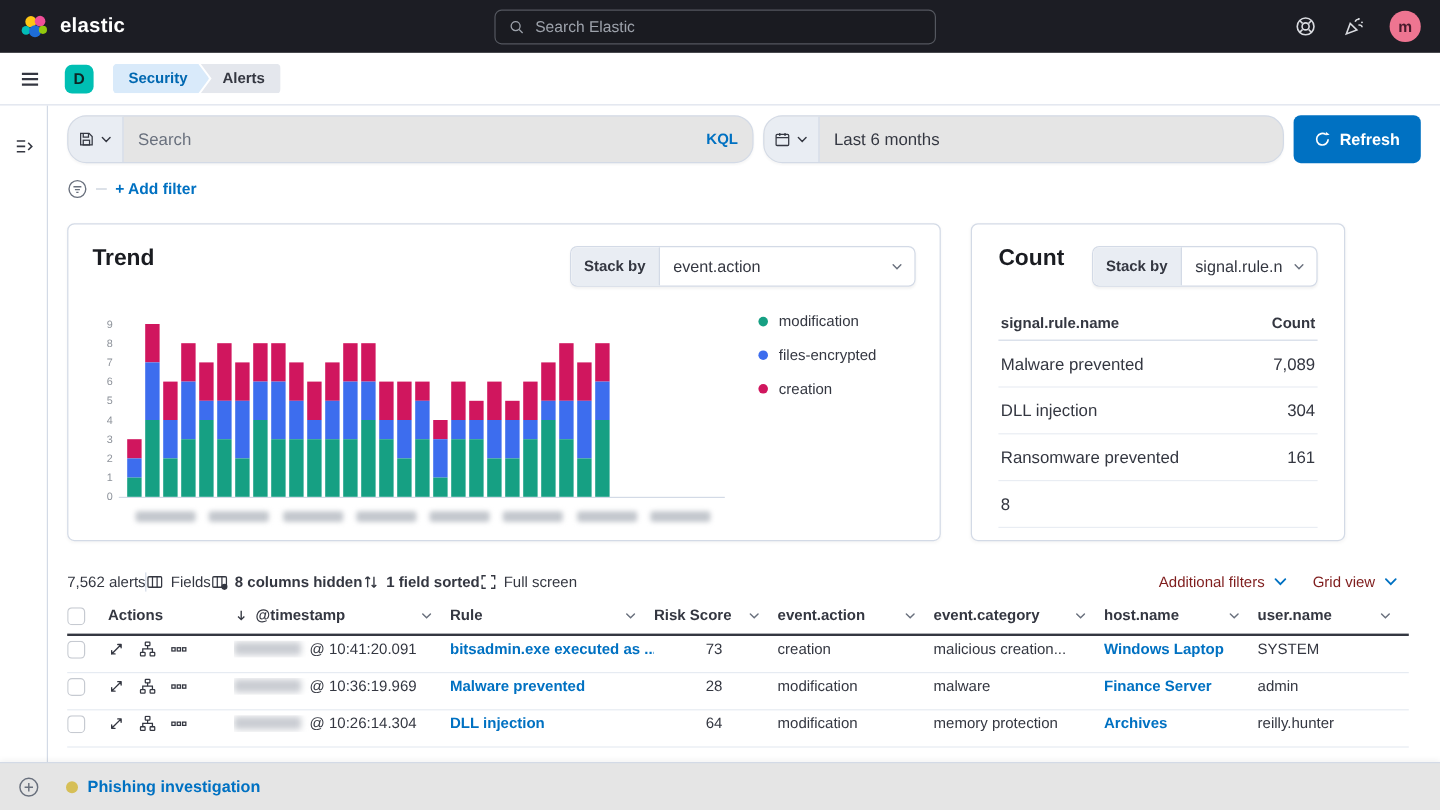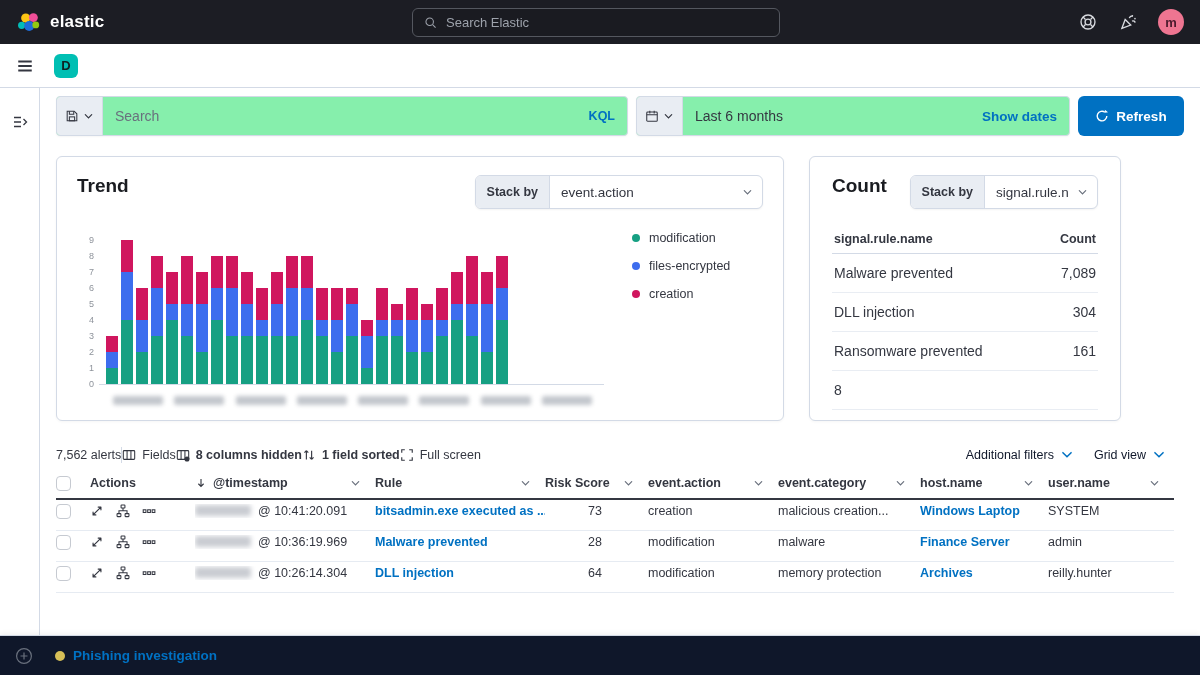--- a/index.html
+++ b/index.html
@@ -28,21 +28,21 @@
   .blue-act{color:#0071c2;font-weight:600;font-size:13.5px;display:flex;align-items:center;gap:6px;cursor:pointer}
 
   
   .workspace{flex:1;display:flex;background:#fff;min-height:0}
   .left-strip{width:40px;border-right:1px solid #d3dae6;padding-top:26px;display:flex;justify-content:center;flex:none}
   .strip-icon{color:#343741;width:16px;height:16px;cursor:pointer}
   .main{flex:1;padding:8px 14px 0 16px;min-width:0}
 
   
   .query-row{display:flex;height:40px;gap:8px}
-  .qgroup{display:flex;border:1px solid #d3dae6;border-radius:4px;overflow:hidden;background:#86efac;box-shadow:0 1px 2px rgba(0,0,0,.04)}
+  .qgroup{display:flex;border:1px solid #d3dae6;border-radius:16px;overflow:hidden;background:#e5e5e5;box-shadow:0 1px 2px rgba(0,0,0,.04)}
   .sg{width:572px}
   .dg{width:434px}
   .prepend{background:#e9edf3;border-right:1px solid #d3dae6;display:flex;align-items:center;justify-content:center;gap:4px;color:#343741;padding:0 8px}
   .chev{width:11px;height:11px;flex:none}
   .searchfield{flex:1;display:flex;align-items:center;padding:0 12px;color:#69707d;font-size:14px}
   .kql{color:#0071c2;font-weight:600;font-size:12.5px;padding-right:12px;display:flex;align-items:center}
   .daterange{flex:1;display:flex;align-items:center;padding:0 12px;color:#343741;font-size:14px}
   .showdates{color:#0071c2;font-weight:600;font-size:13.5px;padding-right:12px;display:flex;align-items:center;cursor:pointer}
   .refresh-btn{width:106px;background:#0071c2;color:#fff;border:none;border-radius:6px;display:flex;align-items:center;justify-content:center;gap:7px;font-size:13.5px;font-weight:600;cursor:pointer;font-family:inherit}
 
@@ -86,21 +86,21 @@
   .chead{display:flex;justify-content:space-between;font-size:12.5px;font-weight:700;color:#343741;padding:7px 2px;border-bottom:1px solid #d3dae6}
   .crow{display:flex;justify-content:space-between;align-items:center;height:39px;border-bottom:1px solid #e9edf3;font-size:14px;color:#343741;padding:0 2px}
 
   
   .atoolbar{display:flex;align-items:center;margin-top:26px;font-size:12.5px;color:#343741}
   .divider{width:1px;height:16px;background:#d3dae6}
   .tbtn{display:flex;align-items:center;gap:6px;cursor:pointer}
   .tbtn svg{width:14px;height:14px;color:#343741}
   .bold{font-weight:700}
   .toolbar-right{margin-left:auto;display:flex;gap:20px;margin-right:20px}
-  .toolbar-right .tbtn{color:#0f172a;font-weight:500}
+  .toolbar-right .tbtn{color:#7f1d1d;font-weight:500}
   .toolbar-right .chev{color:#0071c2}
 
   
   .agrid{margin-top:10px;margin-right:12px}
   .grid-cols{display:grid;grid-template-columns:34px 105px 180px 170px 103px 130px 142px 128px auto}
   .ghead{height:27px;align-items:center;border-bottom:2px solid #343741;font-size:12.5px;font-weight:700;color:#343741}
   .hcell{display:flex;align-items:center;gap:6px;padding-right:14px;overflow:hidden;white-space:nowrap}
   .hcell .chev{margin-left:auto;color:#69707d}
   .sorticon{width:12px;height:12px;color:#343741;flex:none}
   .trow{height:31px;align-items:center;border-bottom:1px solid #e6ebf2;font-size:12.5px;color:#343741}
@@ -108,21 +108,21 @@
   .cbcell{display:flex}
   .checkbox{width:15px;height:15px;border:1px solid #c6cad1;border-radius:4px;background:#fff;display:inline-block;cursor:pointer}
   .actions-cell{display:flex;gap:12px;align-items:center;color:#343741}
   .acticon{width:14px;height:14px;cursor:pointer}
   .acticon svg{width:14px;height:14px}
   .redact{display:inline-block;width:56px;height:11px;background:#c9ccd2;border-radius:2px;filter:blur(2.5px);margin-right:7px;vertical-align:-1px}
   .link{color:#0071c2;font-weight:600;cursor:pointer}
   .risk-cell{text-align:right;padding-right:46px}
 
   
-  .timelinebar{height:40px;border-top:1px solid #d3dae6;background:#0f172a;display:flex;align-items:center;box-shadow:0 -2px 5px rgba(0,0,0,.05);padding-left:15px;flex:none}
+  .timelinebar{height:40px;border-top:1px solid #d3dae6;background:#e5e5e5;display:flex;align-items:center;box-shadow:0 -2px 5px rgba(0,0,0,.05);padding-left:15px;flex:none}
   .tl-plus{color:#69707d;width:18px;height:18px;cursor:pointer}
   .tl-label{margin-left:22px;display:flex;align-items:center;gap:8px;cursor:pointer}
   .tl-dot{width:10px;height:10px;border-radius:50%;background:#d6bf57}
   .tl-text{color:#0071c2;font-weight:700;font-size:13.5px}
 </style>
 </head>
 <body>
 
 <div class="screen">
 
@@ -164,20 +164,24 @@
     </div>
   </header>
 
   <div class="subheader">
     <span class="hamburger">
       <svg width="18" height="18" viewBox="0 0 16 16" fill="none" stroke="currentColor" stroke-width="1.6">
           <path d="M2 4h12M2 8h12M2 12h12"></path>
         </svg>
     </span>
     <span class="space-badge">D</span>
+    <nav class="crumbs">
+      <span class="crumb crumb-sec">Security</span>
+      <span class="crumb crumb-al">Alerts</span>
+    </nav>
   </div>
 
   <div class="workspace">
     <aside class="left-strip">
       <span class="strip-icon">
         <svg width="16" height="16" viewBox="0 0 16 16" fill="none" stroke="currentColor" stroke-width="1.3">
             <path d="M2 3.5h7M2 8h7M2 12.5h7M11.5 5 14.5 8l-3 3"></path>
           </svg>
       </span>
     </aside>
@@ -203,31 +207,40 @@
           <span class="prepend">
             <svg width="14" height="14" viewBox="0 0 16 16" fill="none" stroke="currentColor" stroke-width="1.2">
                 <rect x="2" y="3.5" width="12" height="10.5" rx="1"></rect>
                 <path d="M2 6.5h12M5.5 2v3M10.5 2v3"></path>
               </svg>
             <svg class="chev" viewBox="0 0 12 12">
                 <path d="M2.5 4l3.5 3.5L9.5 4" fill="none" stroke="currentColor" stroke-width="1.3" stroke-linecap="round"></path>
               </svg>
           </span>
           <span class="daterange">Last 6 months</span>
-          <span class="showdates">Show dates</span>
         </div>
         <button class="refresh-btn">
           <svg width="14" height="14" viewBox="0 0 16 16">
               <path d="M13.5 8a5.5 5.5 0 1 1-2.1-4.3" fill="none" stroke="#fff" stroke-width="1.6"></path>
               <path d="M11.2.9l.4 3.4 3.3-.5z" fill="#fff"></path>
             </svg>
           <span>Refresh</span>
         </button>
       </div>
 
+      <div class="filter-row">
+        <span class="filter-icn">
+          <svg width="17" height="17" viewBox="0 0 18 18" fill="none" stroke="currentColor" stroke-width="1.2">
+              <circle cx="9" cy="9" r="7.4"></circle>
+              <path d="M5.5 7h7M6.8 9.5h4.4M8 12h2"></path>
+            </svg>
+        </span>
+        <span class="filter-dash"></span>
+        <span class="add-filter">+ Add filter</span>
+      </div>
 
       <div class="panels">
 
         <section class="panel trend-panel">
           <div class="panel-head">
             <h2 class="panel-title">Trend</h2>
             <div class="stackby">
               <span class="sb-label">Stack by</span>
               <span class="sb-value">
                 <span class="sb-text">event.action</span>

